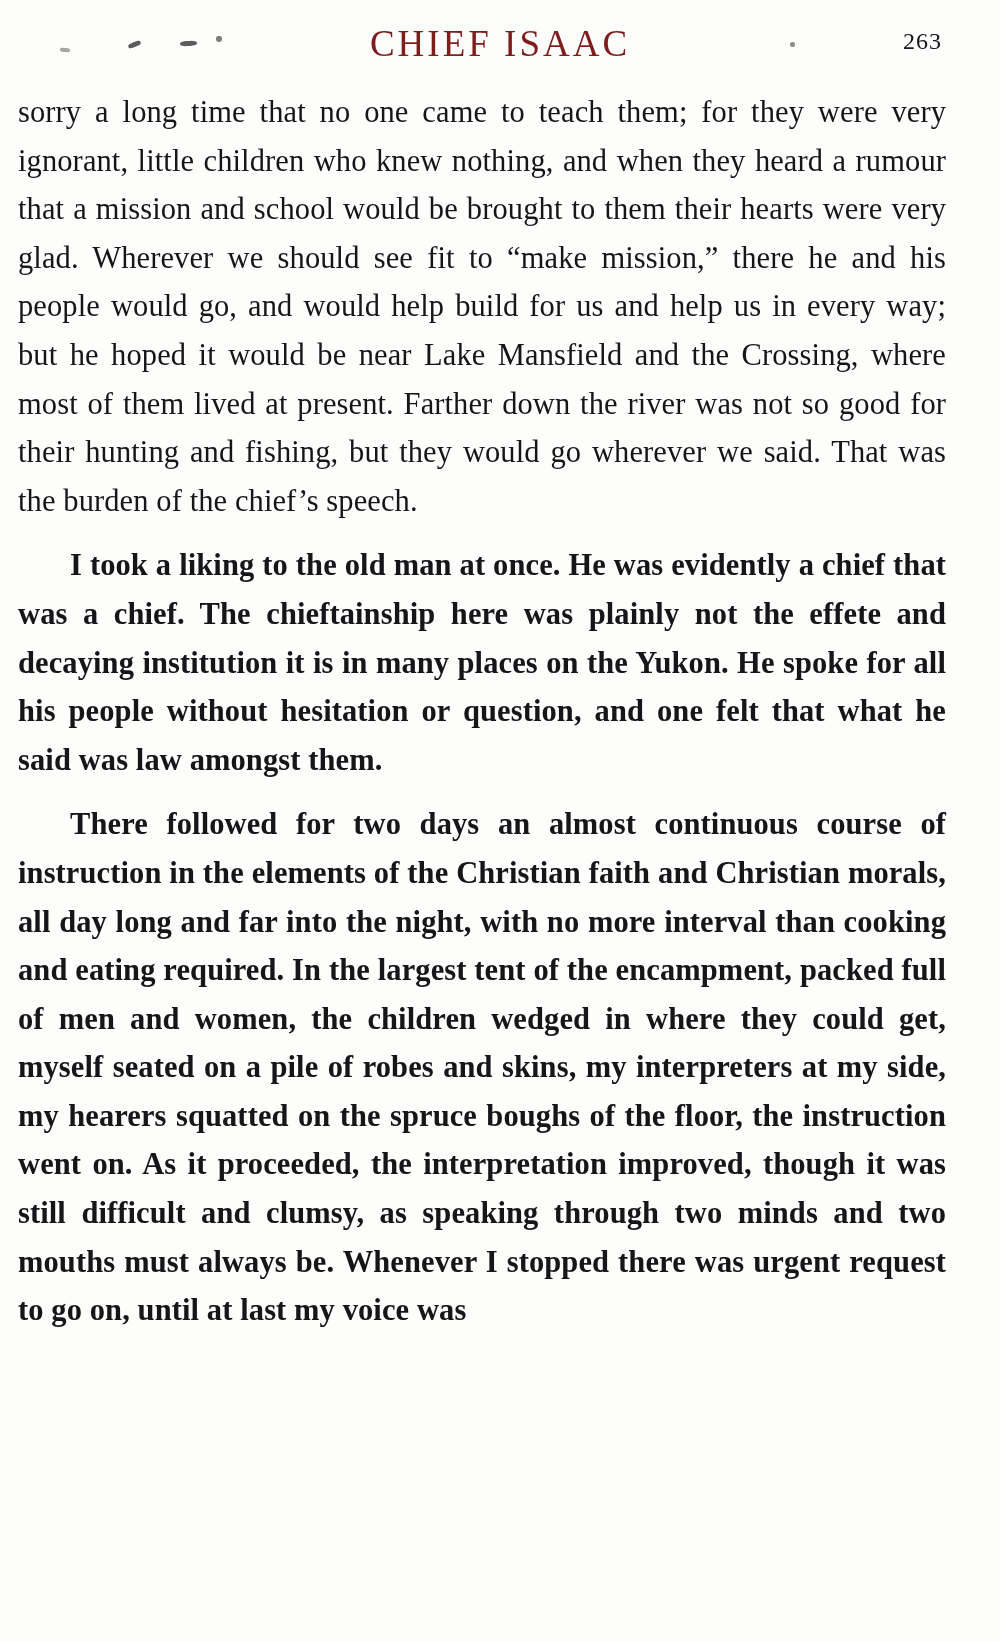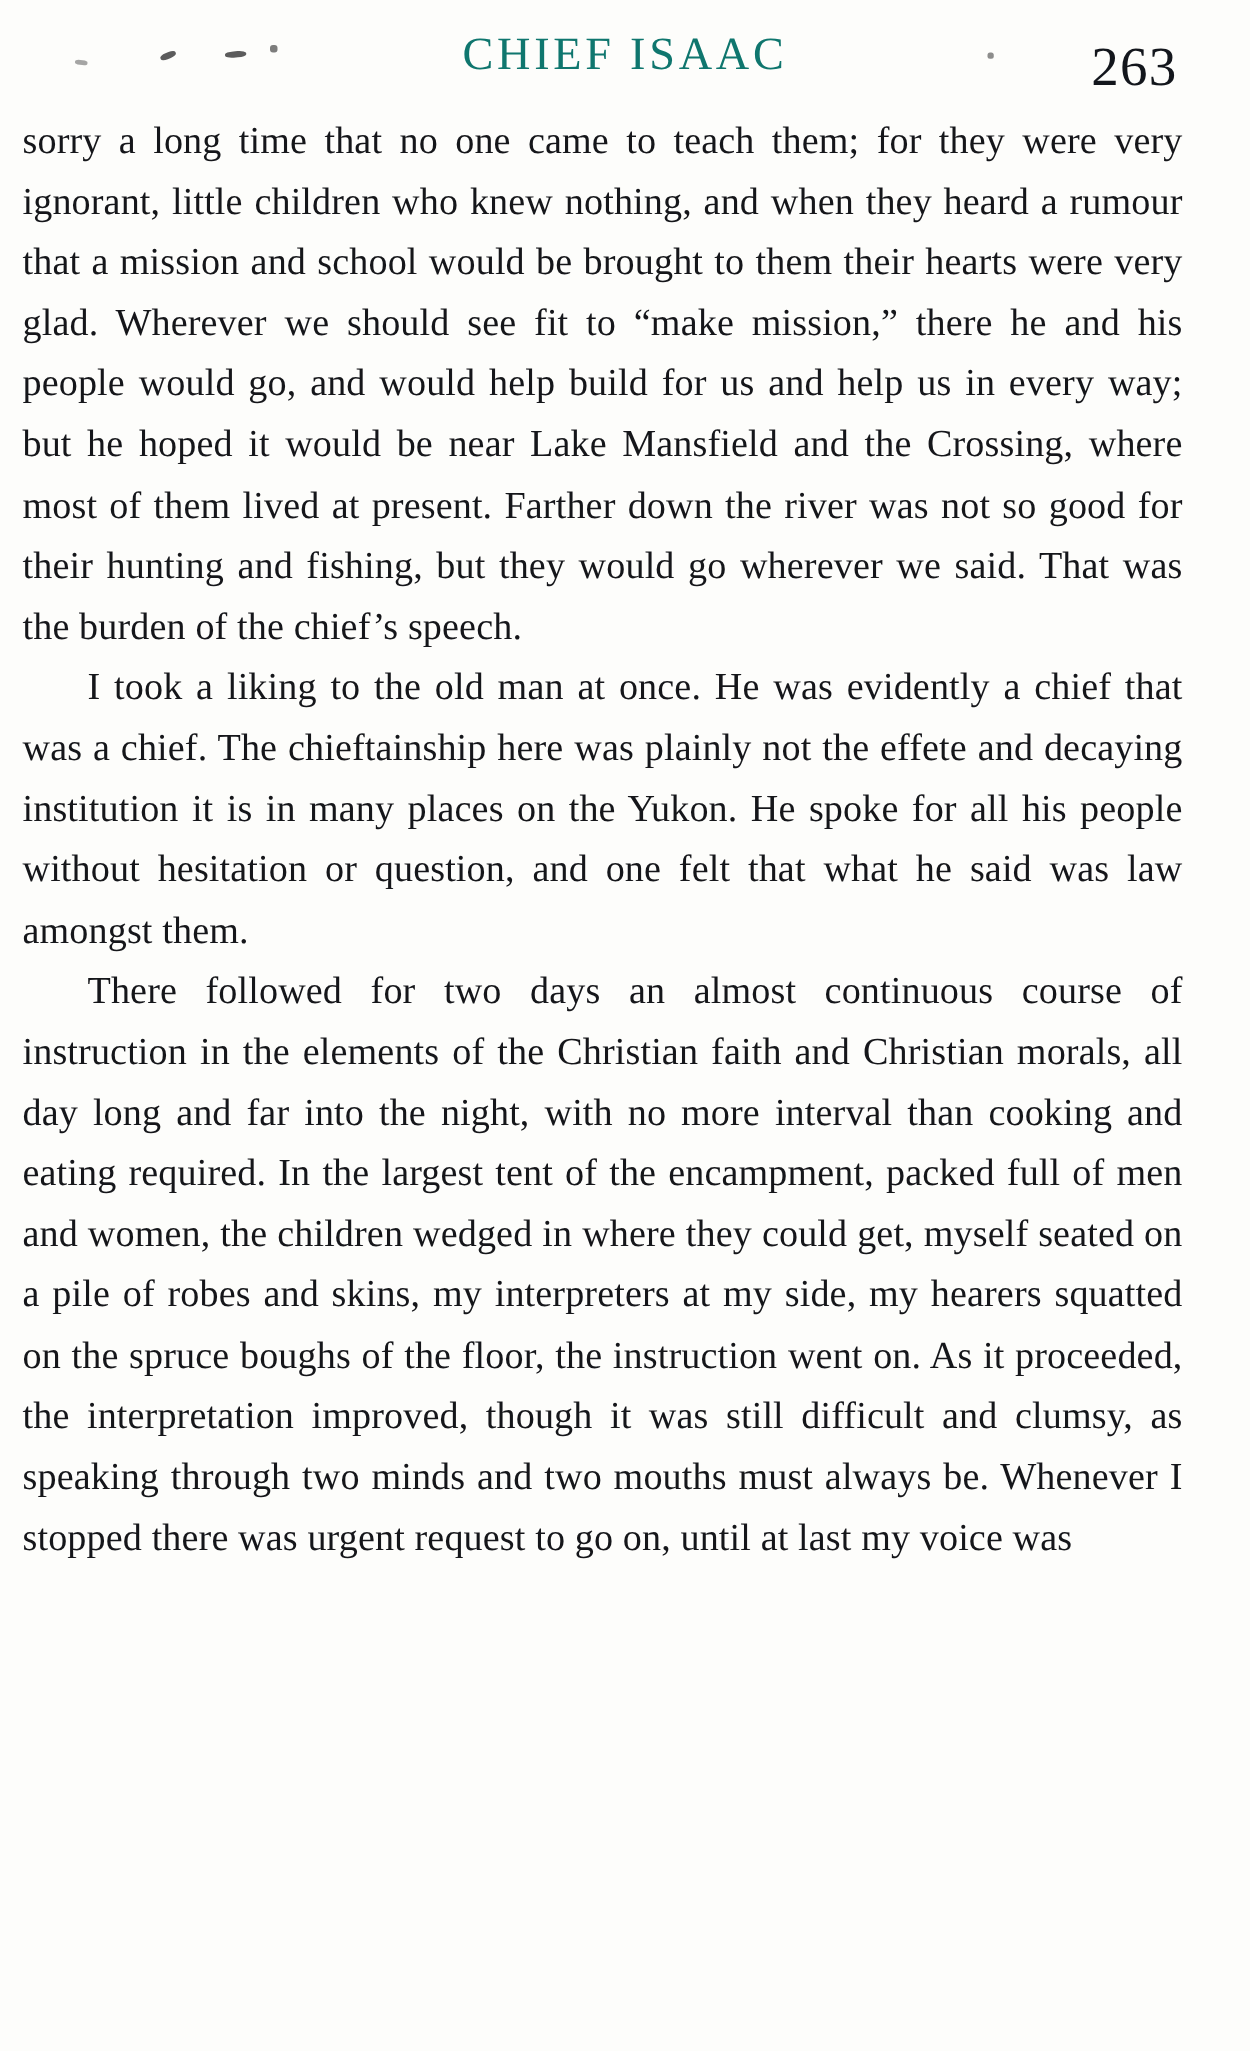--- a/index.html
+++ b/index.html
@@ -31,27 +31,27 @@
     height: 60px;
   }
   .running-title {
     position: absolute;
     left: 0;
     top: 0;
     width: 1000px;
     text-align: center;
     font-size: 37px;
     letter-spacing: 3px;
-    color: #0f766e;
+    color: #7f1d1d;
   }
   .folio {
     position: absolute;
     right: 58px;
     top: 6px;
-    font-size: 44px;
+    font-size: 24px;
     letter-spacing: 1px;
     color: #13161c;
   }
   .speck {
     position: absolute;
     background: #5c5c5c;
     border-radius: 40%;
   }
   .sp1 { left: 128px; top: 20px;  width: 13px; height: 5px; transform: rotate(-22deg); }
   .sp2 { left: 180px; top: 19px;  width: 17px; height: 5px; transform: rotate(-4deg); }
@@ -71,21 +71,22 @@
     line-height: 48.6px;
     text-align: justify;
     text-justify: inter-word;
     color: #15161a;
     letter-spacing: 0.1px;
   }
   p.indent {
     text-indent: 52px;
   }
   p + p {
-    margin-top: 0;
+    margin-top: 16px;
+    font-weight: bold;
   }
 </style>
 </head>
 <body>
 
 <div class="page">
 
   <div class="header">
     <div class="running-title">CHIEF ISAAC</div>
     <div class="folio">263</div>

